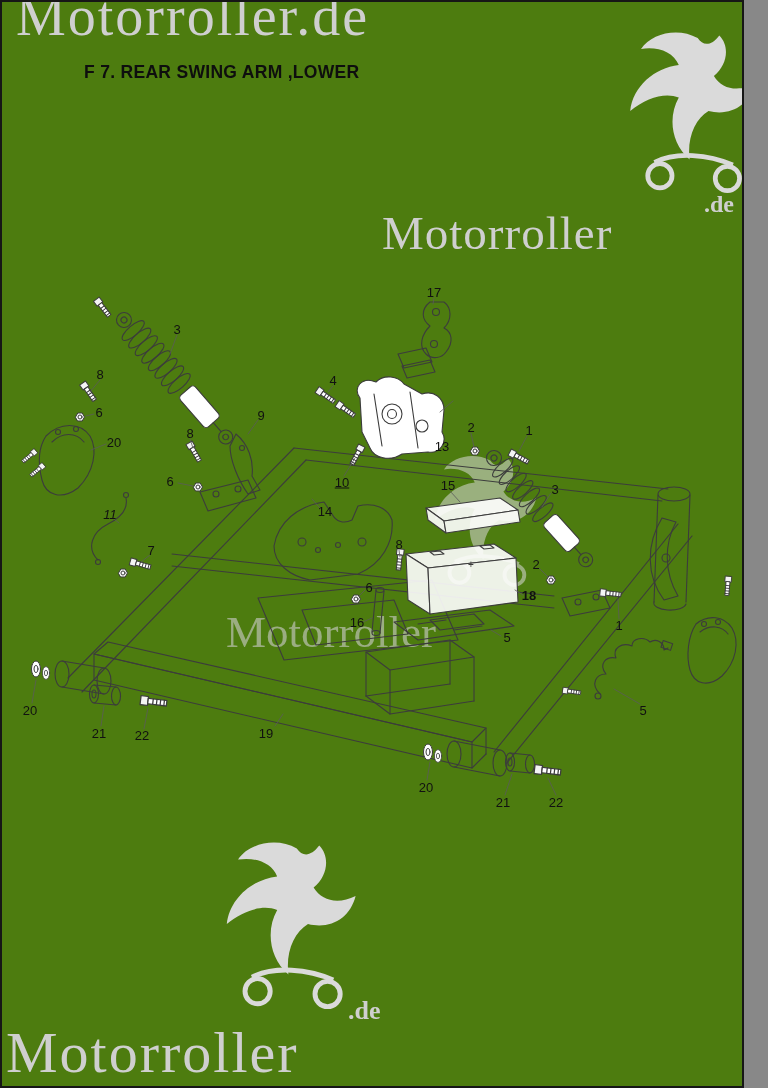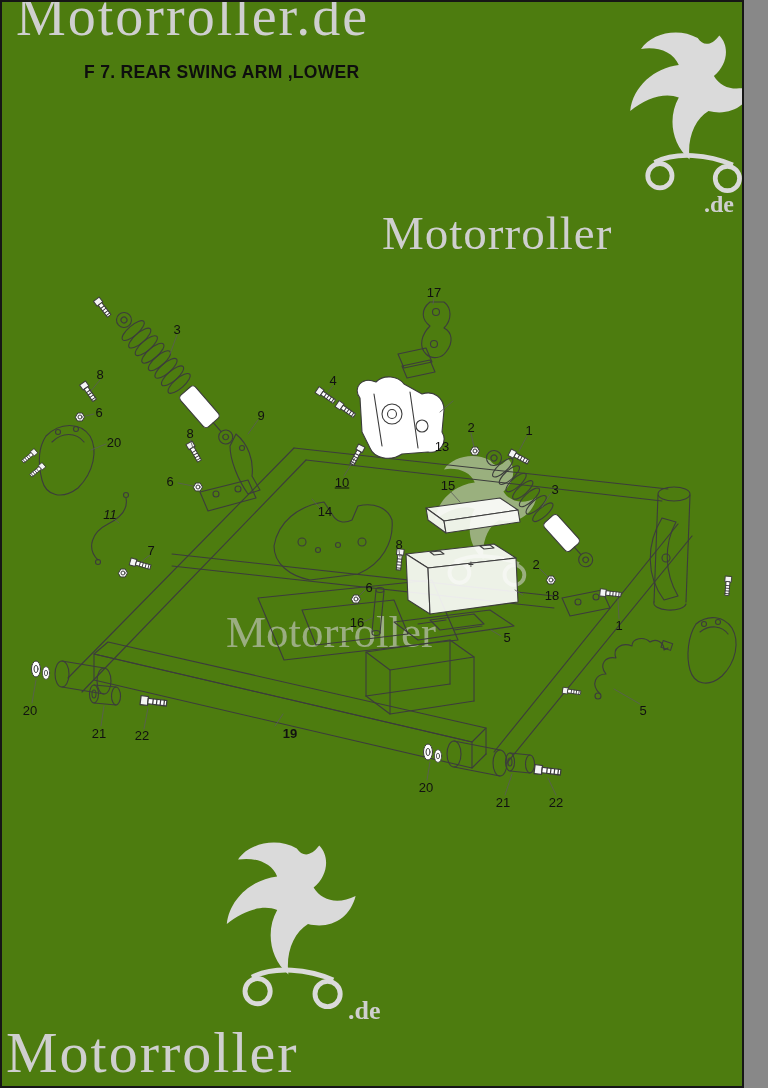--- a/index.html
+++ b/index.html
@@ -338,25 +338,25 @@
       <span class="callout" style="left: 440px; top: 396px; margin-top: 48px;">13</span>
       <span class="callout" style="left: 340px; top: 480px; text-decoration: underline;">10</span>
       <span class="callout" style="left: 323px; top: 492px; margin-top: 17px;">14</span>
       <span class="callout" style="left: 469px; top: 425px;">2</span>
       <span class="callout" style="left: 527px; top: 428px;">1</span>
       <span class="callout" style="left: 446px; top: 483px;">15</span>
       <span class="callout" style="left: 553px; top: 487px;">3</span>
       <span class="callout" style="left: 397px; top: 542px;">8</span>
       <span class="callout" style="left: 367px; top: 585px;">6</span>
       <span class="callout" style="left: 534px; top: 562px;">2</span>
-      <span class="callout" style="left: 550px; top: 593px;">18</span>
+      <span class="callout" style="left: 527px; top: 593px; font-weight: bold;">18</span>
       <span class="callout" style="left: 355px; top: 620px; text-align: right;">16</span>
       <span class="callout" style="left: 505px; top: 635px;">5</span>
       <span class="callout" style="left: 617px; top: 623px;">1</span>
-      <span class="callout" style="left: 288px; top: 731px; font-weight: bold;">19</span>
+      <span class="callout" style="left: 264px; top: 731px;">19</span>
       <span class="callout" style="left: 28px; top: 708px;">20</span>
       <span class="callout" style="left: 97px; top: 731px;">21</span>
       <span class="callout" style="left: 140px; top: 733px;">22</span>
       <span class="callout" style="left: 641px; top: 708px;">5</span>
       <span class="callout" style="left: 424px; top: 785px;">20</span>
       <span class="callout" style="left: 501px; top: 800px;">21</span>
       <span class="callout" style="left: 554px; top: 800px;">22</span>
     </div>
 
 </div>

